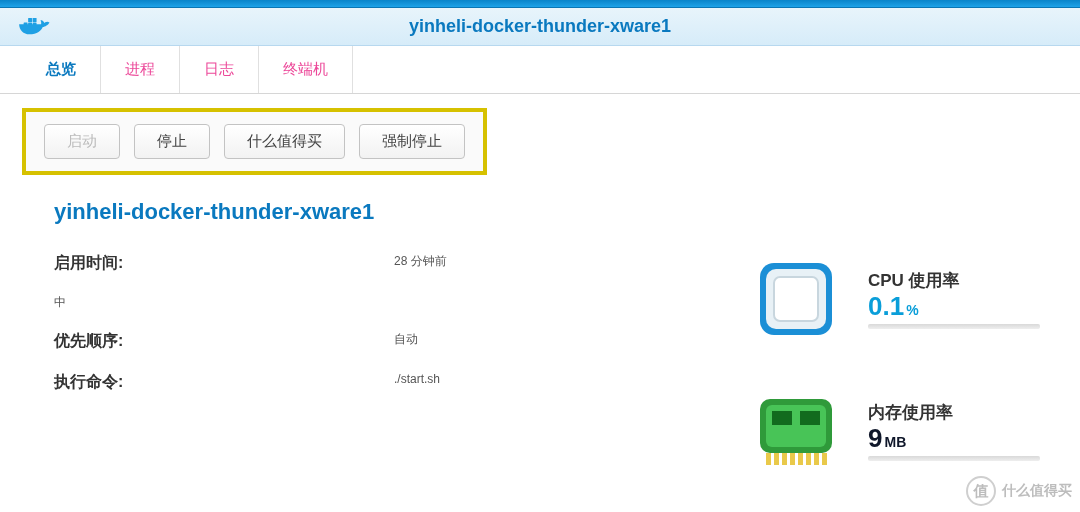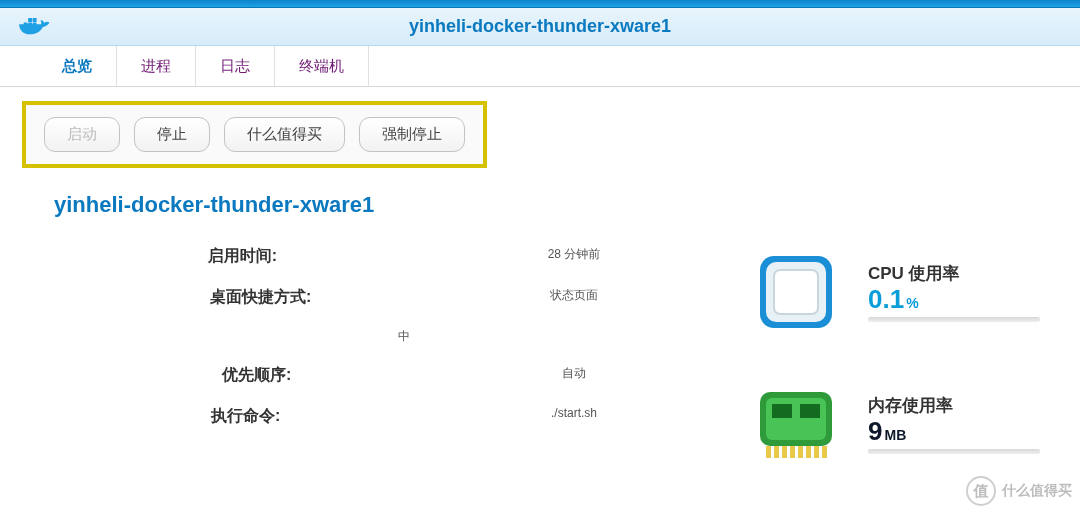--- a/index.html
+++ b/index.html
@@ -36,30 +36,30 @@
 .title-text {
   position: absolute;
   left: 50%;
   transform: translateX(-50%);
   color: #0a79bf;
   font-weight: 700;
   font-size: 18px;
 }
 .tabs {
   display: flex;
-  height: 41px;
-  padding-left: 38px;
+  height: 48px;
+  padding-left: 22px;
   border-bottom: 1px solid #d6d6d6;
 }
 .tab {
   padding: 0 24px;
   display: flex;
   align-items: center;
   font-size: 15px;
-  color: #701a75;
+  color: #ec4899;
   border-right: 1px solid #e0e0e0;
   cursor: pointer;
 }
 .tab.active {
   color: #0a79bf;
   font-weight: 700;
 }
 .action-bar-wrap {
   padding: 14px 22px 18px 22px;
 }
@@ -69,21 +69,21 @@
   padding: 12px 18px;
   border: 4px solid #d6c100;
   background: #fafafa;
 }
 .btn {
   padding: 7px 22px;
   font-size: 15px;
   color: #444;
   background: linear-gradient(to bottom, #ffffff, #f2f2f2);
   border: 1px solid #c3c3c3;
-  border-radius: 11px;
+  border-radius: 4px;
   cursor: pointer;
 }
 .btn.disabled { color: #bbb; cursor: default; }
 .content {
   padding: 6px 40px 0 54px;
 }
 .container-name {
   color: #0a79bf;
   font-size: 22px;
   font-weight: 700;
@@ -91,21 +91,20 @@
 }
 .main-row {
   display: flex;
 }
 .info-col {
   flex: 0 0 700px;
 }
 .info-row {
   display: flex;
   padding: 10px 0;
-  justify-content: center;
 }
 .info-label {
   width: 340px;
   font-size: 16px;
   font-weight: 700;
   color: #333;
 }
 .info-value {
   font-size: 12px;
   color: #555;
@@ -206,24 +205,20 @@
 </div>
 
 <div class="content">
   <div class="container-name">yinheli-docker-thunder-xware1</div>
 
   <div class="main-row">
     <div class="info-col">
       <div class="info-row">
         <div class="info-label">启用时间:</div>
         <div class="info-value">28 分钟前</div>
-      </div>
-      <div class="info-row">
-        <div class="info-label">桌面快捷方式:</div>
-        <div class="info-value">状态页面</div>
       </div>
       <div class="info-row">
         <div class="info-value">中</div>
       </div>
       <div class="info-row">
         <div class="info-label">优先顺序:</div>
         <div class="info-value">自动</div>
       </div>
       <div class="info-row">
         <div class="info-label">执行命令:</div>

